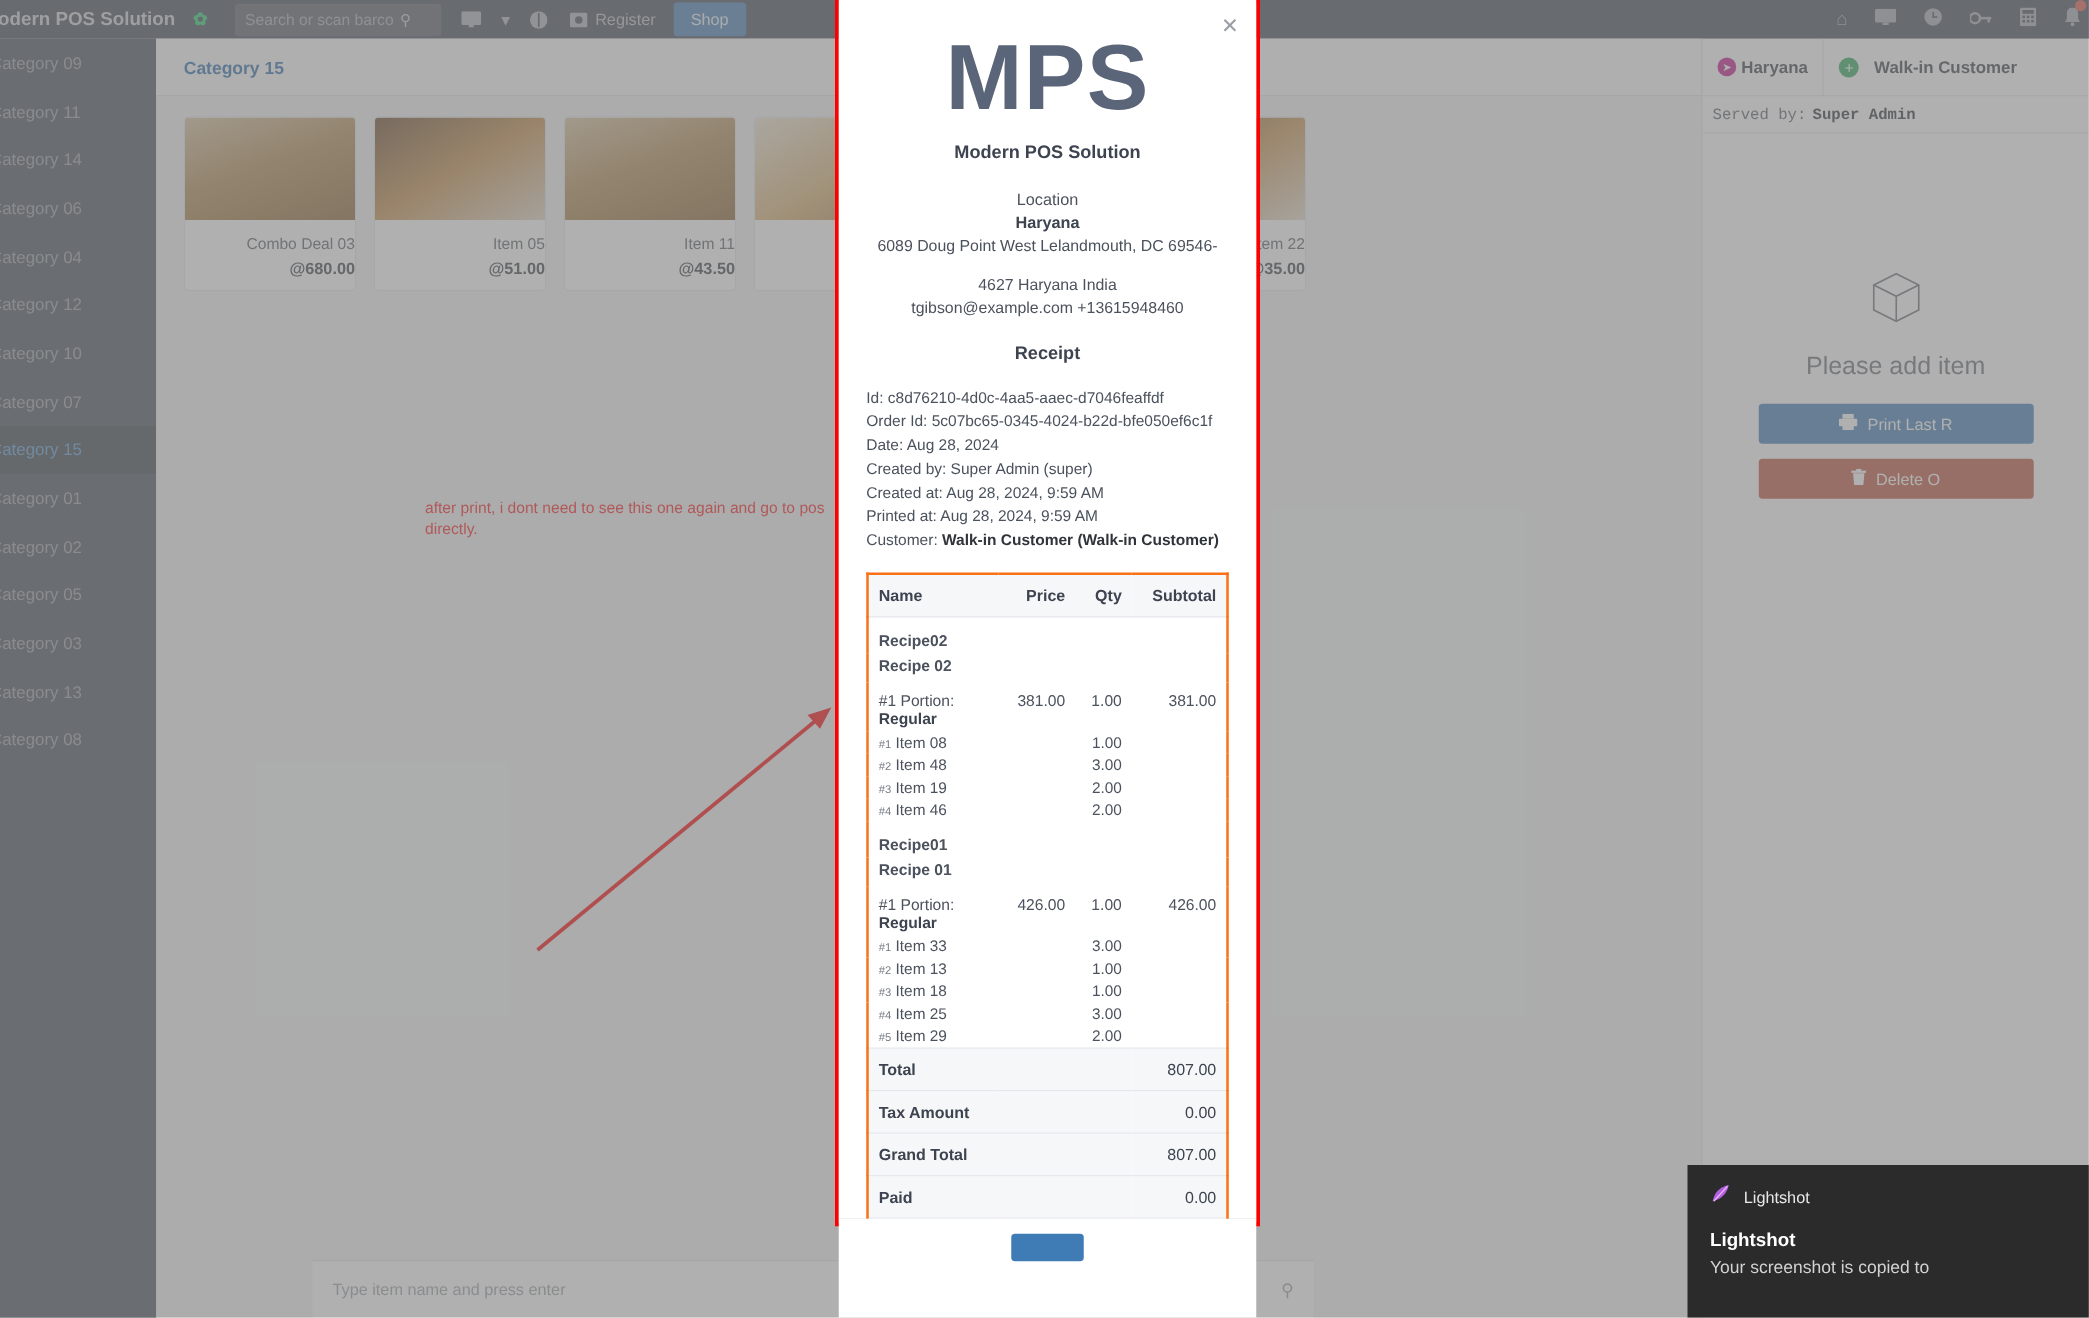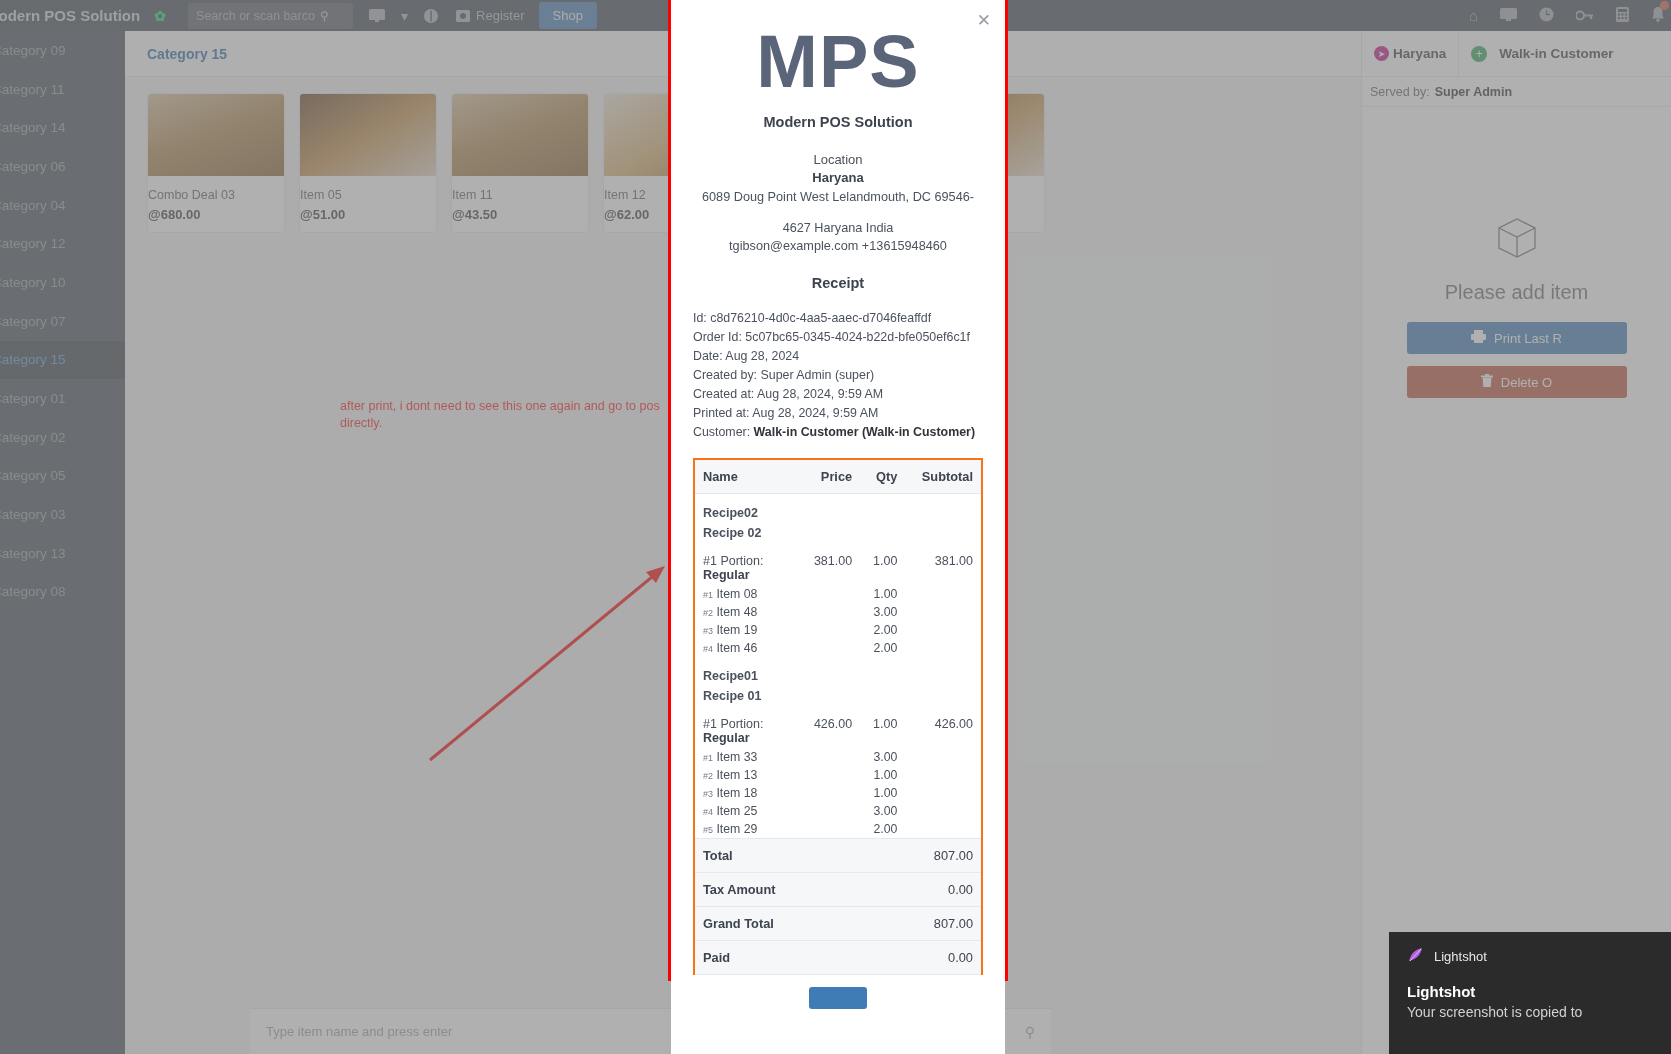--- a/index.html
+++ b/index.html
@@ -64,21 +64,21 @@
     background: #f4f5f7;
   }
   .cat-header {
     height: 46px; display: flex; align-items: center; padding-left: 22px;
     color: #2f6fad; font-size: 14px; font-weight: bold;
     border-bottom: 1px solid #e2e5e9; background:#fbfbfc;
   }
   .prod-grid { display: flex; gap: 14px; padding: 16px 22px; }
   .prod-card {
     width: 138px; background: #fff; border: 1px solid #e4e7eb; border-radius: 4px;
-    padding-bottom: 10px; text-align: left; overflow: hidden;
+    padding-bottom: 10px; text-align: right; overflow: hidden;
   }
   .prod-img { height: 82px; width: 100%; }
   .prod-name { font-size: 12.5px; color: #5a5f66; margin-top: 12px; }
   .prod-price { font-size: 13px; color: #3a3f46; font-weight: bold; margin-top: 5px; }
 
   .annotation {
     position: absolute; left: 340px; top: 398px; width: 330px;
     color: #ff1a1a; font-size: 12.5px; line-height: 17px;
     font-family: "Liberation Sans", sans-serif;
   }
@@ -106,21 +106,21 @@
     color: #fff; font-size: 9px; display: flex; align-items: center; justify-content: center; margin-right: 4px;
   }
   .rp-loc-txt { font-size: 13.5px; font-weight: bold; color: #3c4148; }
   .rp-cust { display: flex; align-items: center; padding: 0 12px; }
   .plus-ico {
     width: 16px; height: 16px; border-radius: 50%; background: #2ea85c;
     color: #fff; font-size: 12px; line-height: 14px; display: flex; align-items: center; justify-content: center;
     margin-right: 12px;
   }
   .rp-cust-txt { font-size: 13.5px; font-weight: bold; color: #3c4148; }
-  .rp-served { height: 30px; display: flex; align-items: center; padding-left: 8px; font-size: 12.5px; color: #5d626a; border-bottom: 1px solid #e8eaee; }
+  .rp-served { height: 30px; display: flex; align-items: center; padding-left: 8px; font-size: 12.5px; color: #5d626a; border-bottom: 1px solid #e8eaee; font-family: Liberation Mono, monospace; }
   .rp-served b { color: #2f343b; margin-left: 5px; }
   .rp-body { display: flex; flex-direction: column; align-items: center; padding-top: 110px; }
   .rp-empty-txt { font-size: 20px; color: #6b7077; margin-top: 18px; }
   .rp-btn {
     width: 220px; height: 32px; border-radius: 3px; color: #fff;
     display: flex; align-items: center; justify-content: center;
     font-size: 13px; margin-top: 18px; gap: 8px;
   }
   .rp-btn.print { background: #3f7cb5; }
   .rp-btn.delete { background: #c0553f; margin-top: 12px; }
@@ -174,21 +174,21 @@
   .ing td { font-size: 12.3px; padding: 2px 8px; }
   .totrow td {
     background: #f6f7f9; border-top: 1px solid #e6e8ec;
     font-size: 12.8px; font-weight: bold; color: #3d4450; padding: 9px 8px;
   }
   .totrow td.num { font-weight: normal; color: #3d4450; }
   .foot-btn { width: 58px; height: 22px; background: #3f7cb5; border-radius: 3px; }
 
   
   .toast {
-    position: absolute; right: 0; bottom: 0; width: 282px; height: 122px;
+    position: absolute; right: 0; bottom: 0; width: 321px; height: 122px;
     background: #2b2b2b; z-index: 70; padding: 14px 18px;
     color: #fff;
   }
   .toast-head { display: flex; align-items: center; gap: 10px; }
   .toast-app { font-size: 13px; color: #e8e8e8; }
   .toast-title { font-size: 15px; font-weight: bold; margin-top: 16px; }
   .toast-msg { font-size: 14px; color: #d2d2d2; margin-top: 4px; }
 </style>
 </head>
 <body>

